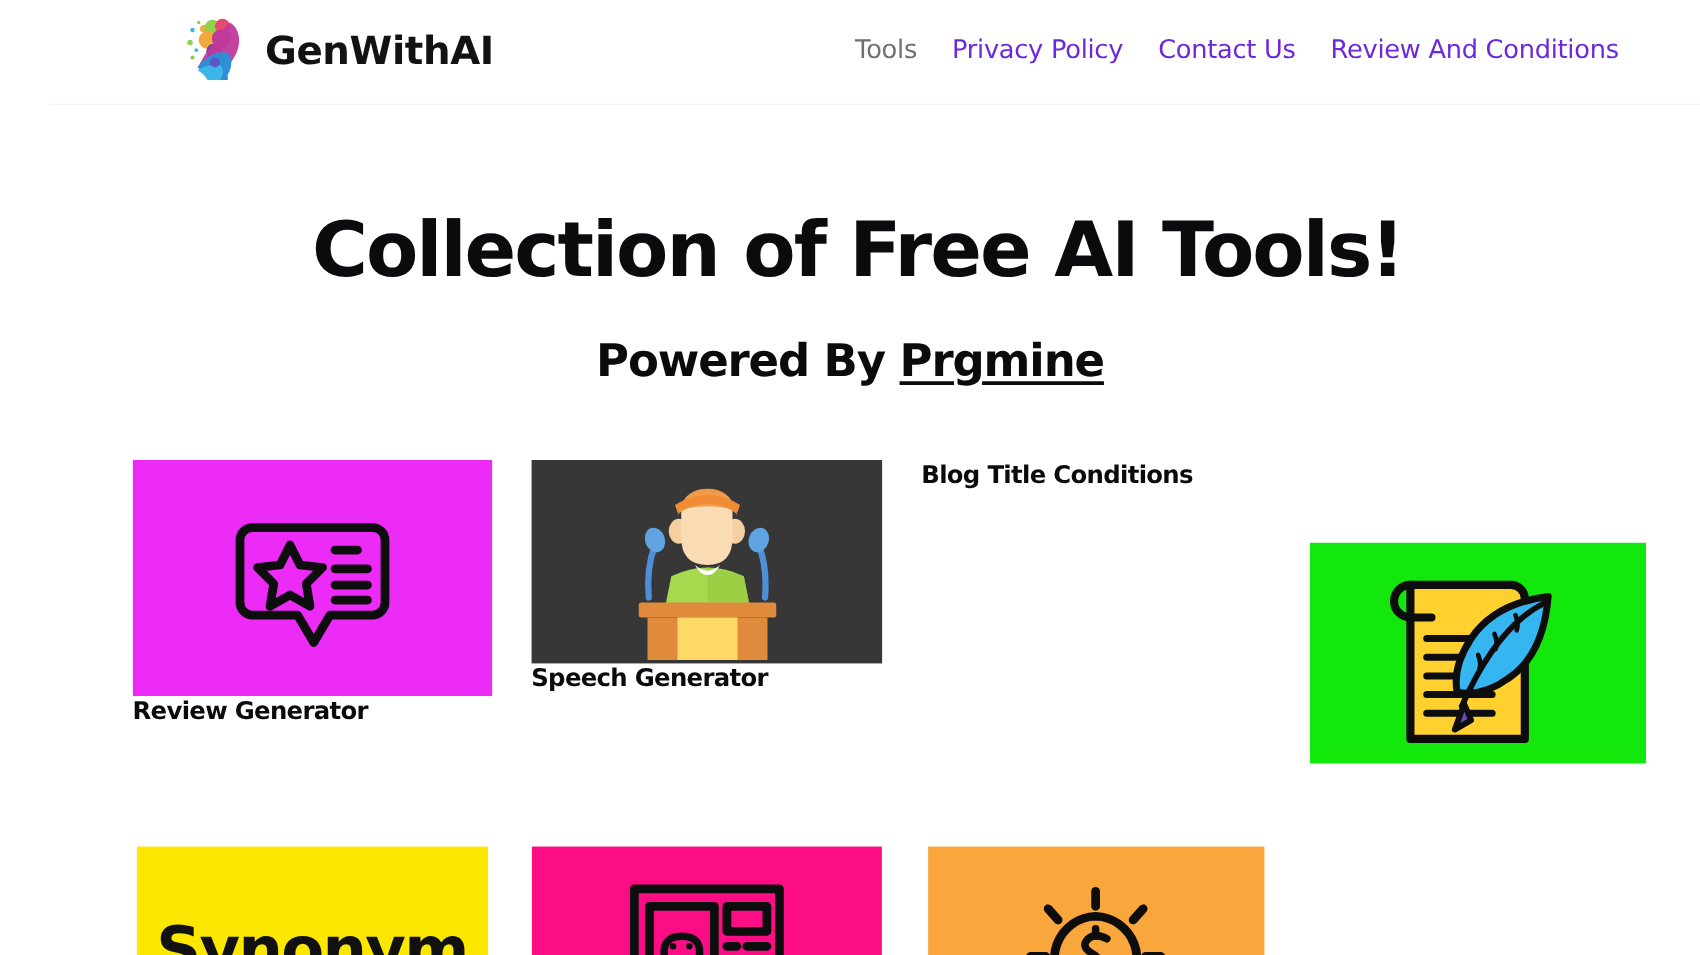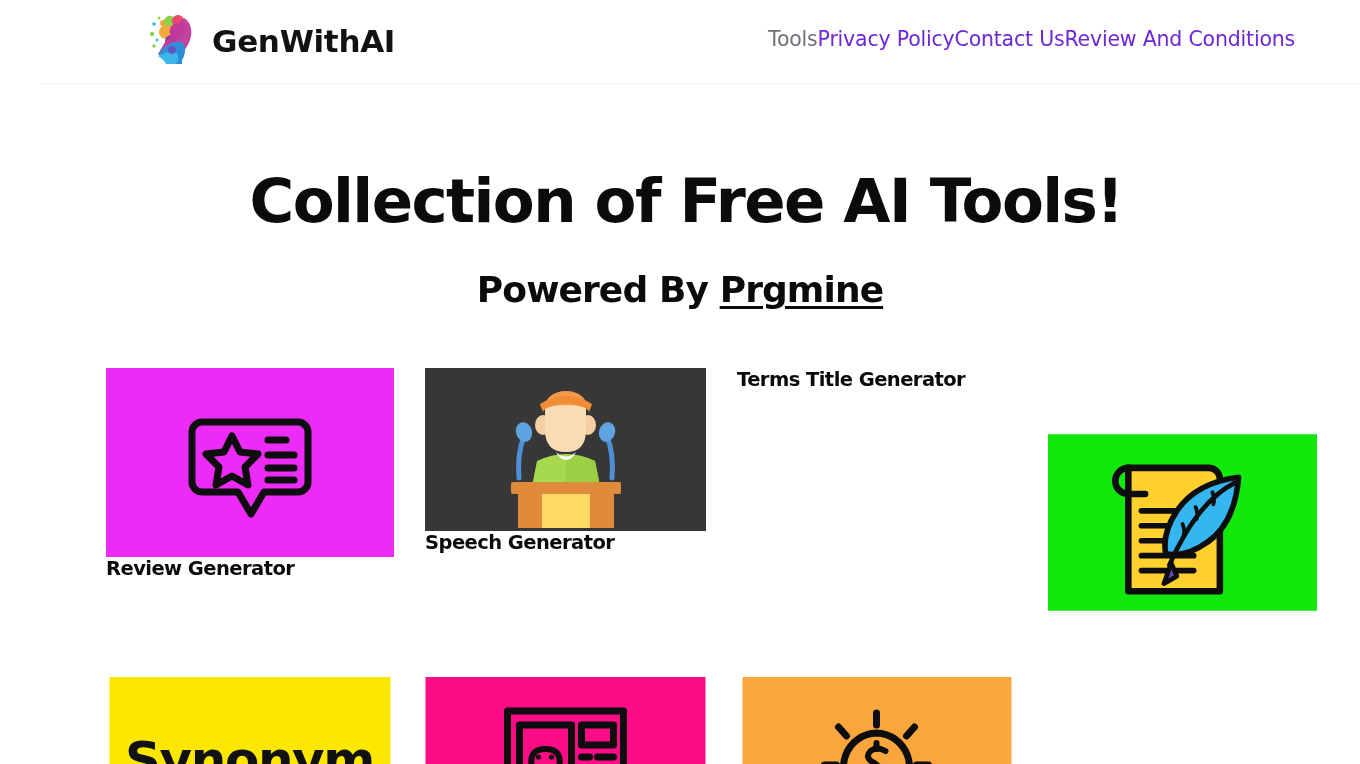--- a/index.html
+++ b/index.html
@@ -48,20 +48,21 @@
     color: #121212;
     line-height: 1;
   }
 
   .main-nav {
     position: absolute;
     right: 105px;
     top: 27px;
     display: flex;
     align-items: center;
+    gap: 28px;
   }
   .nav-link {
     font-family: "DejaVu Sans", sans-serif;
     font-size: 20.5px;
     font-weight: 400;
     letter-spacing: -0.2px;
     color: #6d28d9;
     text-decoration: none;
     line-height: 1.2;
     white-space: nowrap;
@@ -252,21 +253,21 @@
 
         <rect x="86" y="114" width="110" height="12" rx="2" fill="#e08a3c"></rect>
         <rect x="93" y="126" width="96" height="34" fill="#e08a3c"></rect>
         <rect x="117" y="126" width="48" height="34" fill="#ffd966"></rect>
       </svg>
     </span>
     <span class="tool-label">Speech Generator</span>
   </a>
 
   <a class="tool-card" href="#">
-    <span class="tool-label">Terms Title Generator</span>
+    <span class="tool-label">Blog Title Conditions</span>
   </a>
 
 
   <a class="tool-card row-two" href="#">
     <span class="tool-thumb thumb-ar-essay">
       <svg viewBox="0 0 288 189" xmlns="http://www.w3.org/2000/svg" aria-hidden="true">
         <rect width="288" height="189" fill="#12e80b"></rect>
         <g>
           <path d="M86 36 h86 a12 12 0 0 1 12 12 v120 h-98 z" fill="#ffd02e" stroke="#0d0d0d" stroke-width="7" stroke-linejoin="round"></path>
           <path d="M86 36 a14 14 0 0 0 0 28 h18" fill="none" stroke="#0d0d0d" stroke-width="7" stroke-linecap="round"></path>

